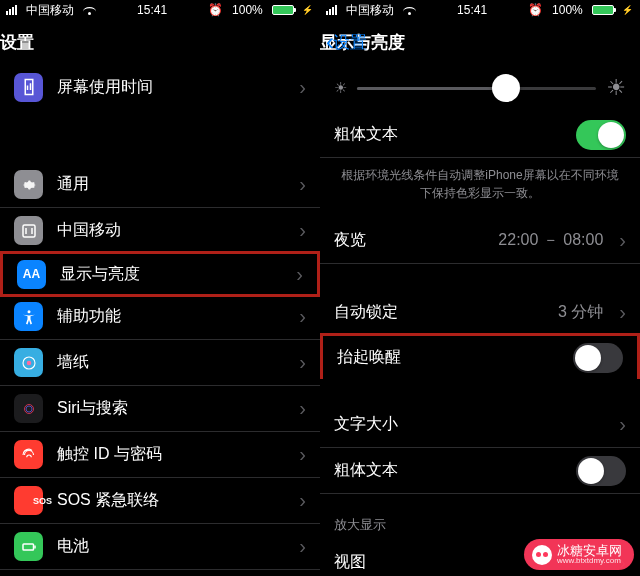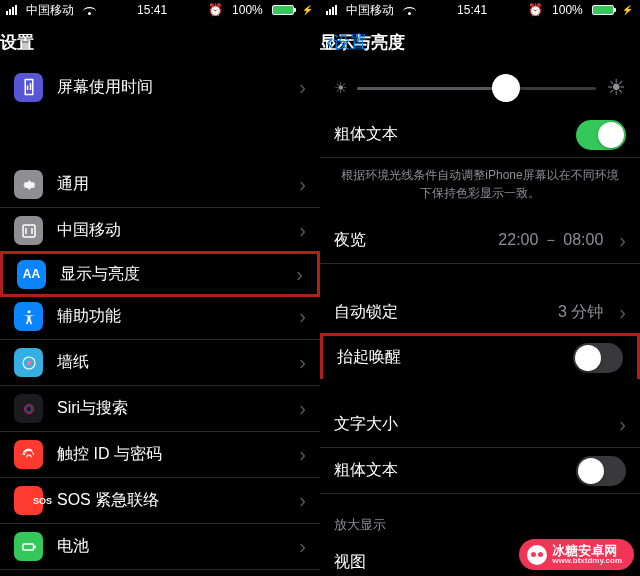--- a/index.html
+++ b/index.html
@@ -38,21 +38,21 @@
 .sw .kn{width:26px;height:26px;background:#fff;border-radius:50%;position:absolute;top:2px;box-shadow:0 1px 3px rgba(0,0,0,.3)}
 .sw.on .kn{right:2px}
 .sw.off .kn{left:2px}
 .slider-row{height:48px;display:flex;align-items:center;padding:0 14px;gap:10px}
 .sun{color:#8e8e93;font-size:15px}
 .sun.big{font-size:22px}
 .track{flex:1;height:3px;background:#3a3a3c;border-radius:2px;position:relative}
 .track .fill{height:3px;background:#5a5a5e;border-radius:2px}
 .track .thumb{width:28px;height:28px;background:#fff;border-radius:50%;position:absolute;top:-13px;box-shadow:0 1px 4px rgba(0,0,0,.4)}
 .sect{color:#8e8e93;font-size:13px;padding:22px 14px 6px}
-.wm{position:absolute;right:6px;bottom:6px;background:rgba(255,56,92,.95);color:#fff;font-size:13px;padding:5px 12px 5px 8px;border-radius:16px;display:flex;align-items:center;gap:5px;font-weight:700}
+.wm{position:absolute;right:6px;bottom:6px;background:rgba(255,56,92,.95);color:#fff;font-size:13px;padding:5px 12px 5px 8px;border-radius:16px;display:flex;align-items:center;gap:5px;font-weight:400}
 .wm-ic{width:20px;height:20px;background:#fff;border-radius:50%;position:relative}
 .wm-ic:before,.wm-ic:after{content:"";position:absolute;width:5px;height:5px;background:#ff385c;border-radius:50%;top:7px}
 .wm-ic:before{left:4px}.wm-ic:after{right:4px}
 </style>
 </head>
 <body>
 
 <div class="wrap">
 
 <div class="pane">

